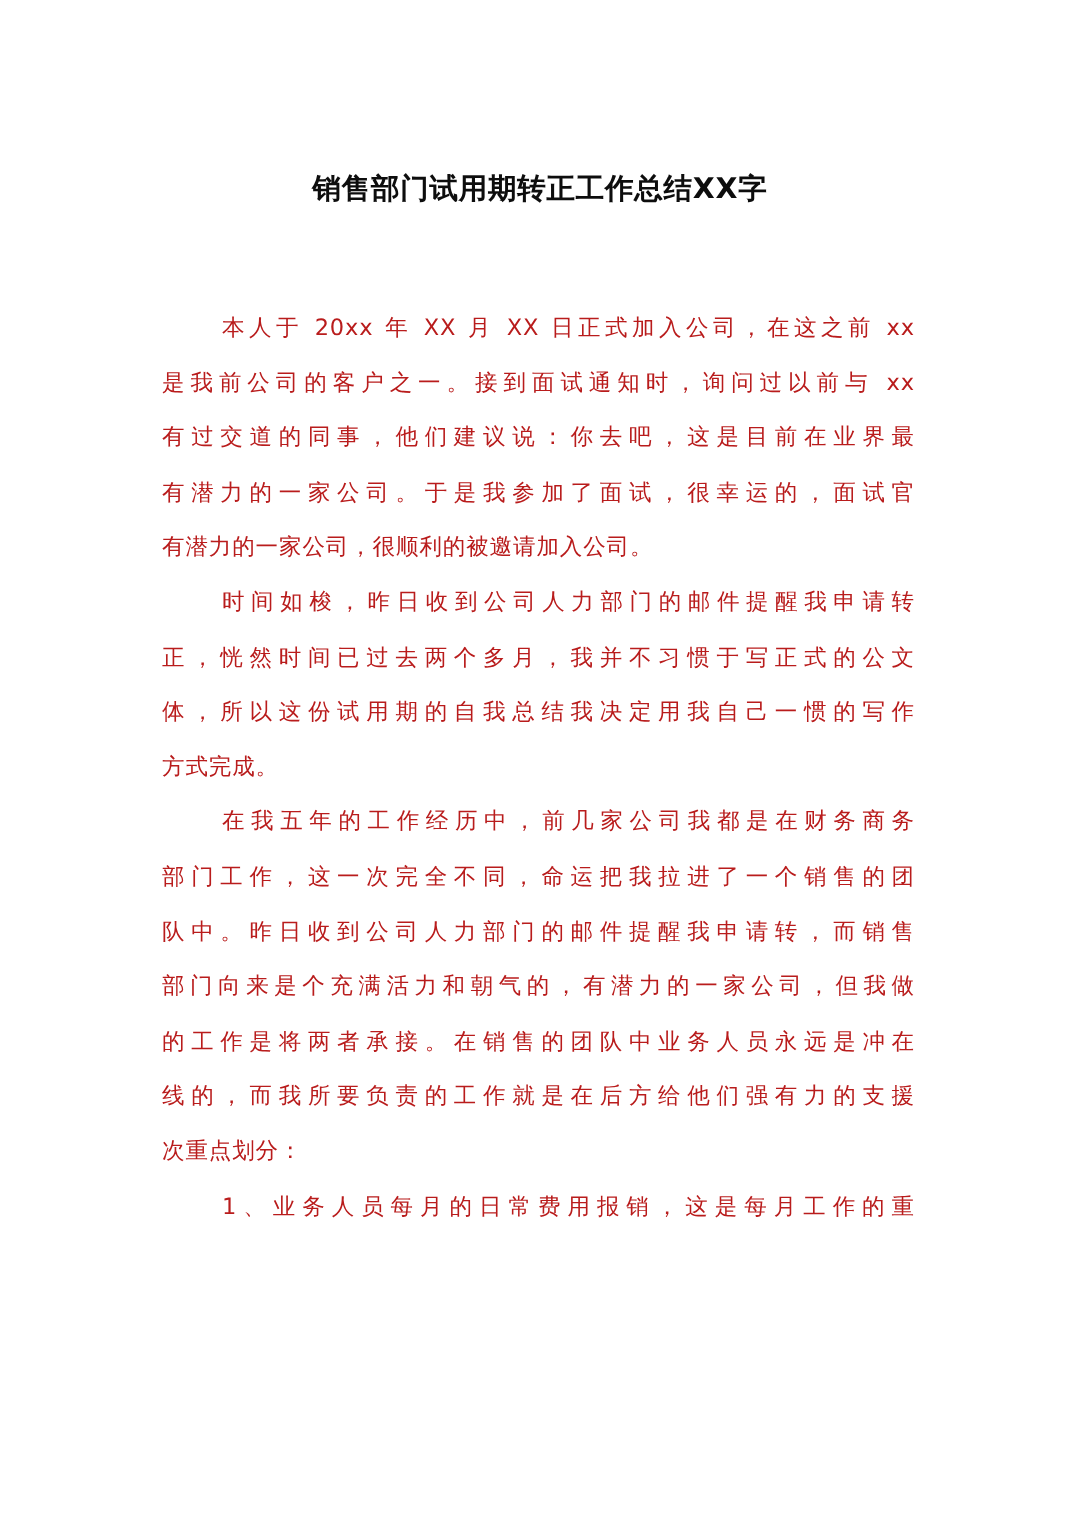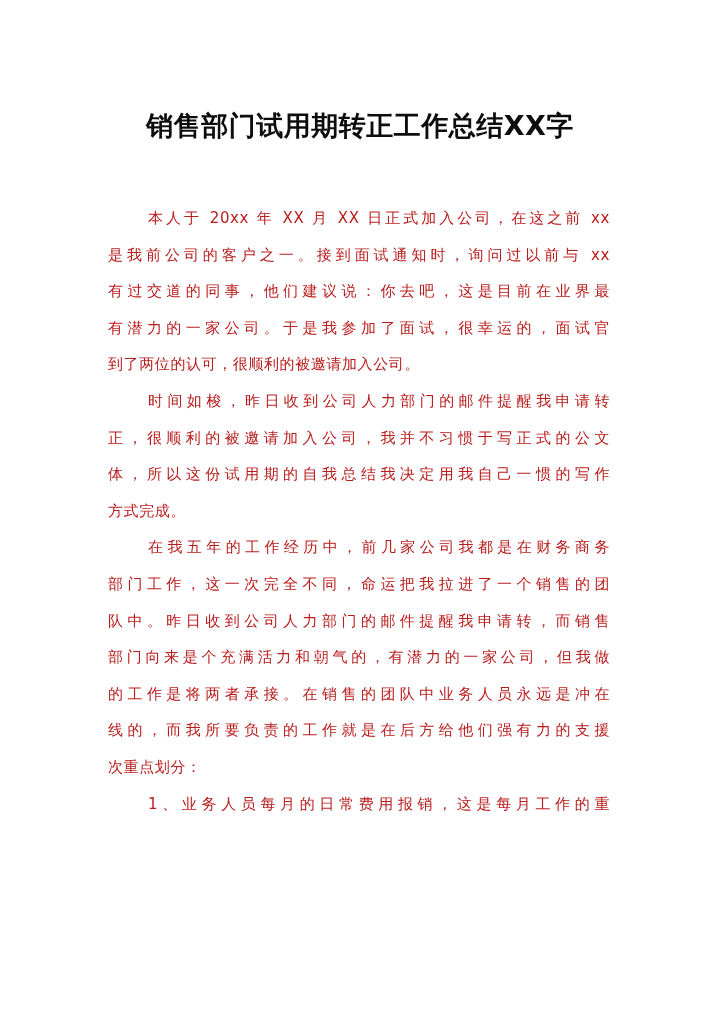--- a/index.html
+++ b/index.html
@@ -22,21 +22,21 @@
       width: 720px;
       height: 1017px;
       background: #ffffff;
     }
     .title {
       position: absolute;
       left: 0;
       top: 106px;
       width: 720px;
       text-align: center;
-      font-size: 27px;
+      font-size: 19px;
       font-weight: bold;
       letter-spacing: 0.5px;
       line-height: 40px;
       color: #0d0d0d;
     }
     .body-text {
       position: absolute;
       left: 108px;
       top: 200px;
       width: 502px;
@@ -67,26 +67,26 @@
 
 <div class="page">
   <h1 class="title" style="margin:0;">销售部门试用期转正工作总结XX字</h1>
 
   <div class="body-text">
     <p class="para">
       <span class="line first">本人于 20xx 年 XX 月 XX 日正式加入公司，在这之前 xx</span>
       <span class="line">是我前公司的客户之一。接到面试通知时，询问过以前与 xx</span>
       <span class="line">有过交道的同事，他们建议说：你去吧，这是目前在业界最</span>
       <span class="line">有潜力的一家公司。于是我参加了面试，很幸运的，面试官</span>
-      <span class="line last">到了两位的认可，很顺利的被邀请加入公司。</span>
+      <span class="line last">有潜力的一家公司，很顺利的被邀请加入公司。</span>
     </p>
 
     <p class="para">
       <span class="line first">时间如梭，昨日收到公司人力部门的邮件提醒我申请转</span>
-      <span class="line">正，很顺利的被邀请加入公司，我并不习惯于写正式的公文</span>
+      <span class="line">正，恍然时间已过去两个多月，我并不习惯于写正式的公文</span>
       <span class="line">体，所以这份试用期的自我总结我决定用我自己一惯的写作</span>
       <span class="line last">方式完成。</span>
     </p>
 
     <p class="para">
       <span class="line first">在我五年的工作经历中，前几家公司我都是在财务商务</span>
       <span class="line">部门工作，这一次完全不同，命运把我拉进了一个销售的团</span>
       <span class="line">队中。昨日收到公司人力部门的邮件提醒我申请转，而销售</span>
       <span class="line">部门向来是个充满活力和朝气的，有潜力的一家公司，但我做</span>
       <span class="line">的工作是将两者承接。在销售的团队中业务人员永远是冲在</span>

